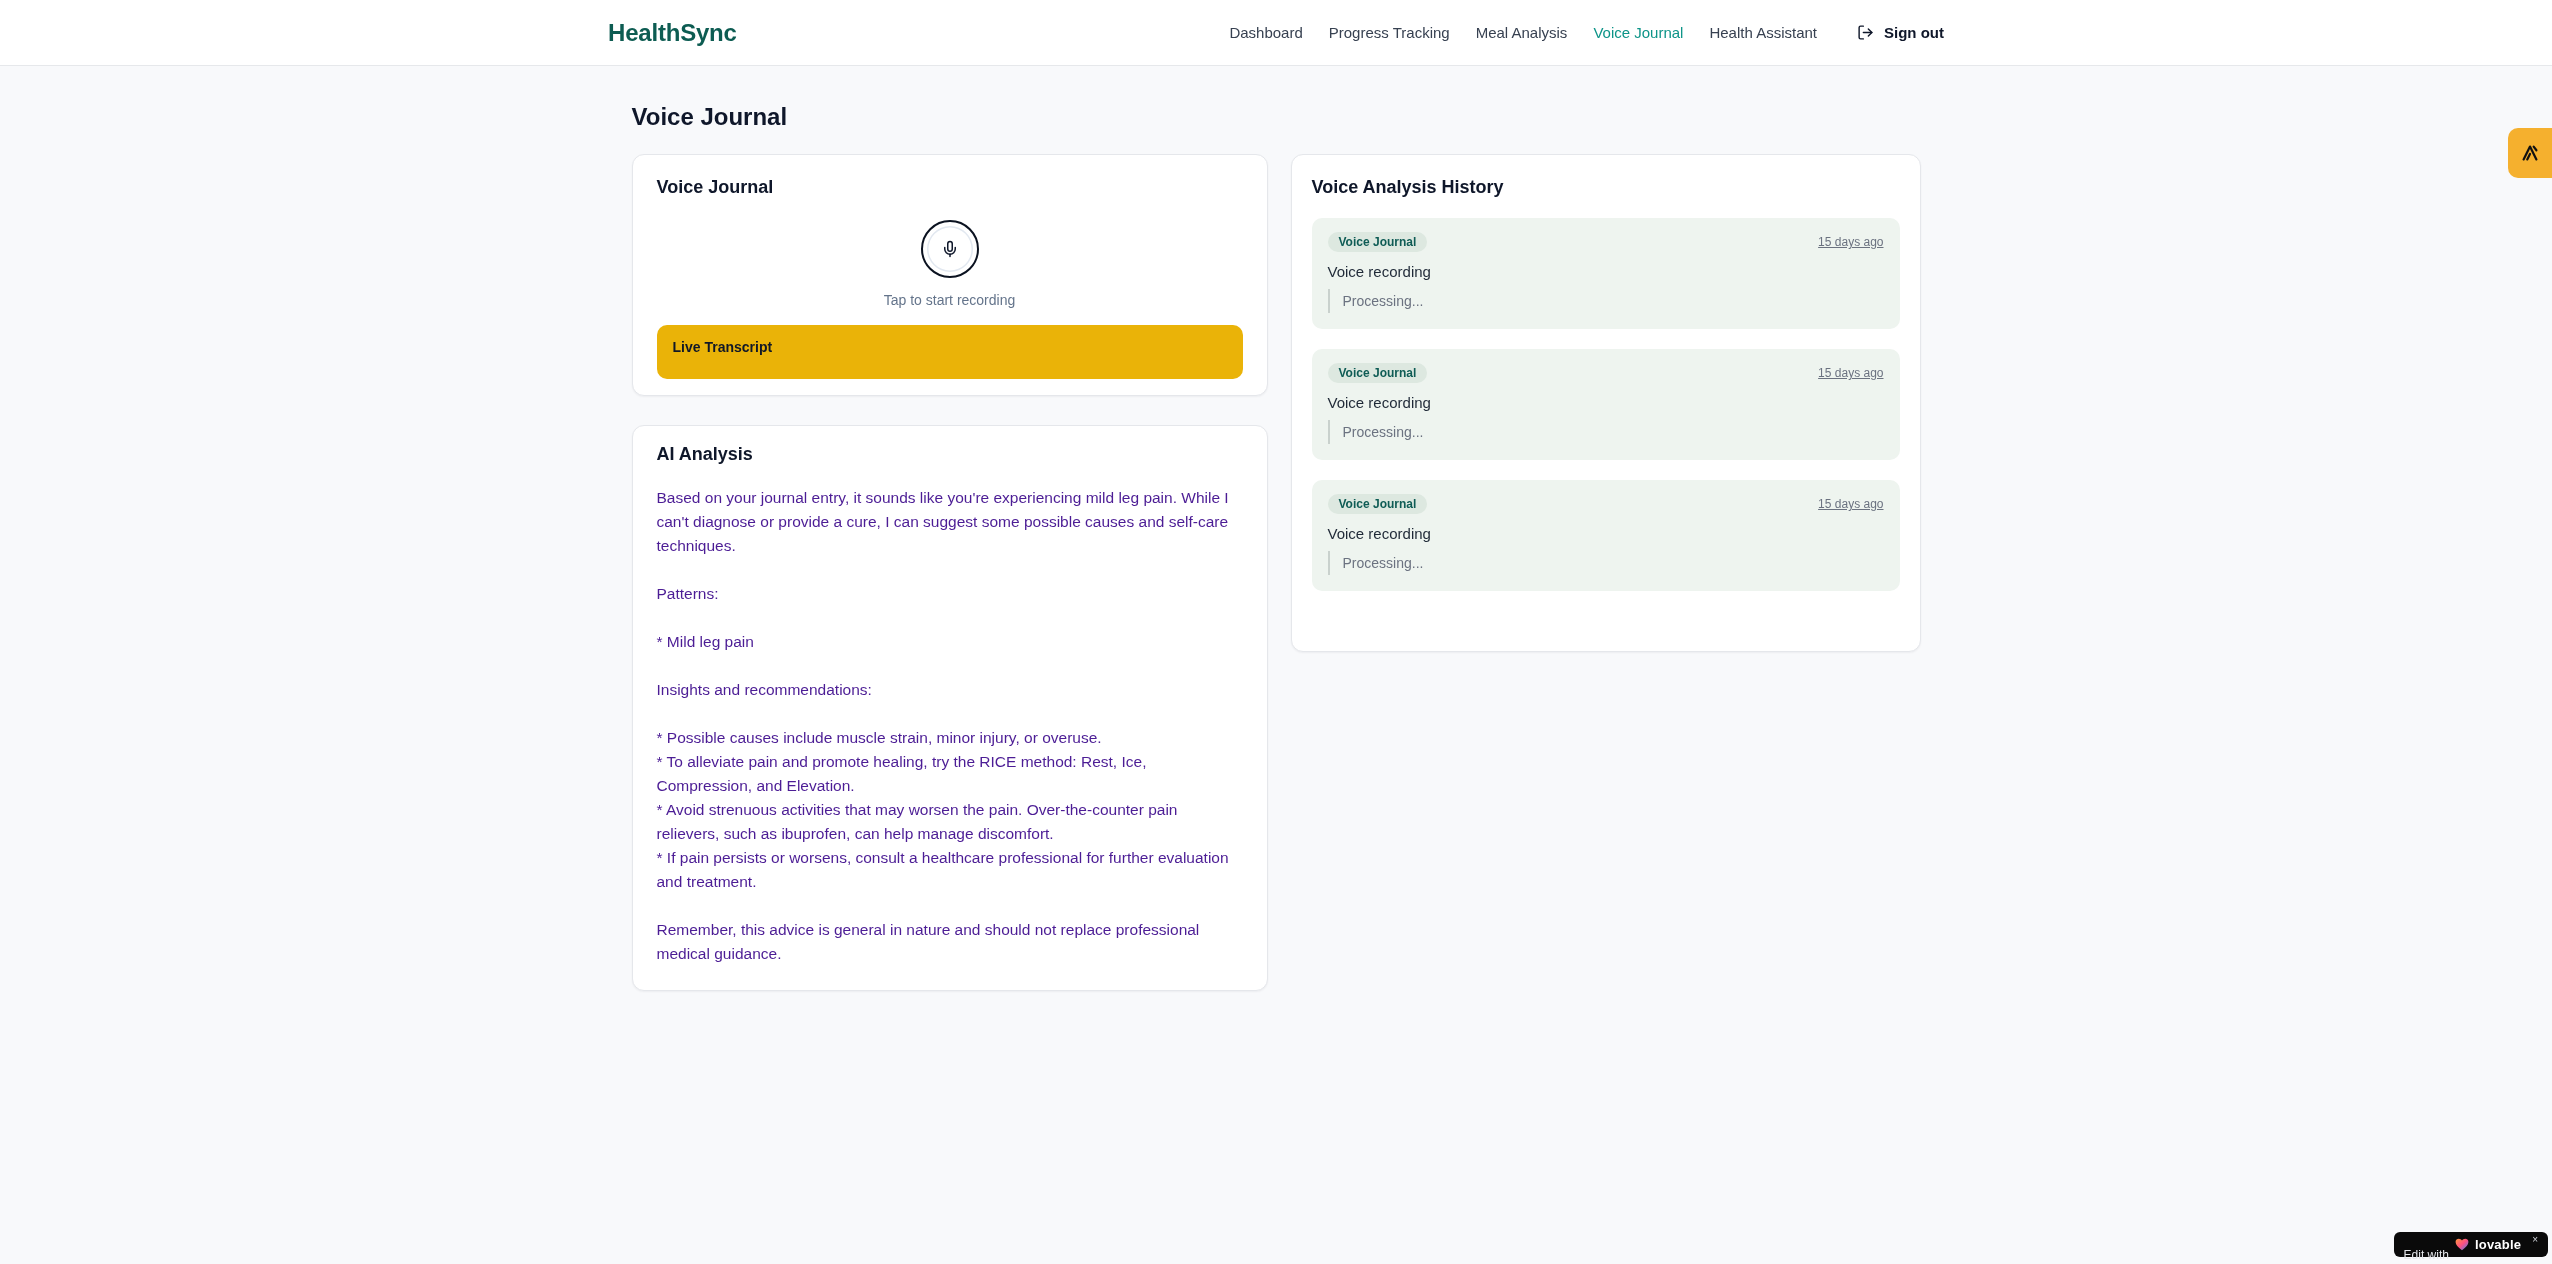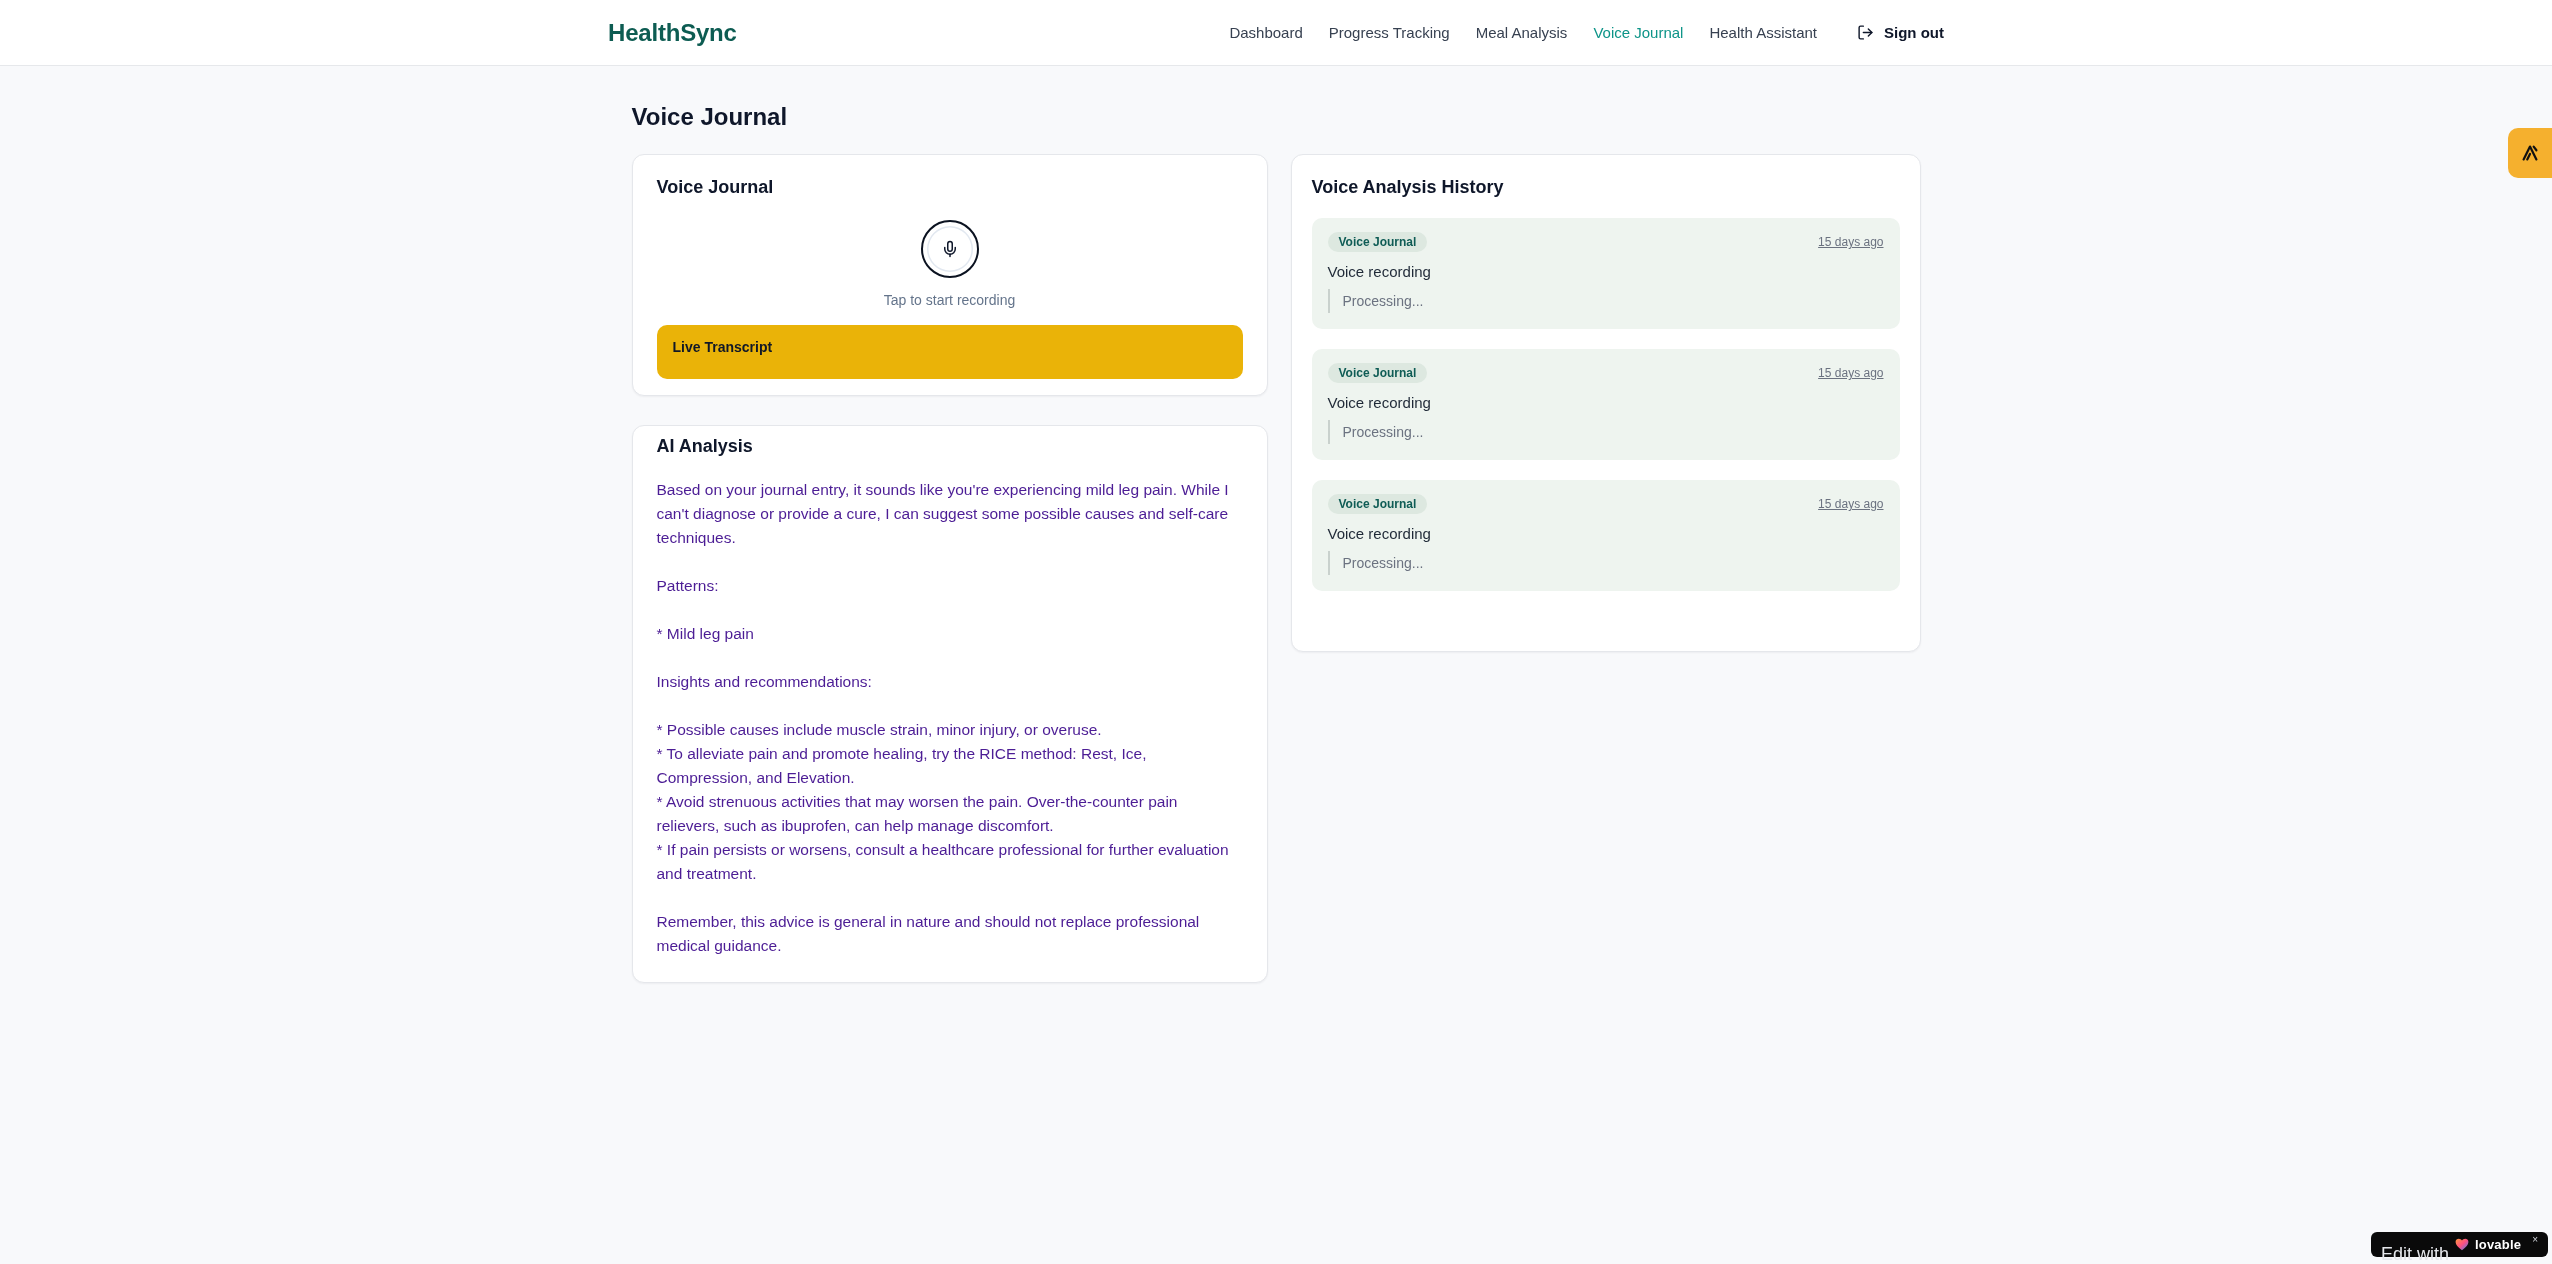--- a/index.html
+++ b/index.html
@@ -52,21 +52,21 @@
   }
   .mic-button svg { color:#0f172a; }
   .mic-hint { margin-top:14px; font-size:14px; color:#64748b;text-align:right; }
   .transcript-box {
     margin-top:17px; background:#eab308; border-radius:10px; padding:14px 16px 15px;
   }
   .transcript-title { font-size:14px; font-weight:600; color:#111827; margin-bottom:9px; }
   .transcript-text { font-size:14px; line-height:21px; color:#4b5563; }
 
   
-  .analysis-card { margin-top:29px; padding:10px 24px 24px; }
+  .analysis-card { margin-top:29px; padding:18px 24px 24px; }
   .analysis-card .card-title { margin-bottom:21px; }
   .analysis-body { font-size:15.5px; line-height:24px; color:#4c1d95; white-space:pre-wrap; }
 
   
   .history-card { padding:22px 20px 20px; height:498px; }
   .history-card .card-title { margin-bottom:20px; }
   .history-entry {
     background:#eef4ef; border-radius:10px; padding:14px 16px 16px; margin-bottom:20px;
   }
   .entry-row1 { display:flex; align-items:center; justify-content:space-between; }
@@ -85,21 +85,21 @@
   .side-button {
     position:absolute; right:0; top:128px; width:44px; height:50px;
     background:#f5b02e; border:none; border-radius:10px 0 0 10px;
     display:flex; align-items:center; justify-content:center; cursor:pointer;
   }
   .lovable-badge {
     position:absolute; right:4px; bottom:7px; height:25px;
     background:#0a0a0a; border-radius:6px; padding:0 10px;
     display:flex; align-items:center; gap:6px; cursor:pointer;
   }
-  .lovable-prefix { color:#e5e7eb; font-size:18px;margin-top:20px; }
+  .lovable-prefix { color:#e5e7eb; font-size:12px;margin-top:20px; }
   .lovable-brand { color:#ffffff; font-size:13px; font-weight:700; letter-spacing:0.2px; }
   .lovable-close {
     align-self:flex-start; margin:2px 0 0 5px; font-size:10px; color:#d1d5db; cursor:pointer;
   }
 </style>
 </head>
 <body>
 
 <header class="header">
   <div class="header-inner">

